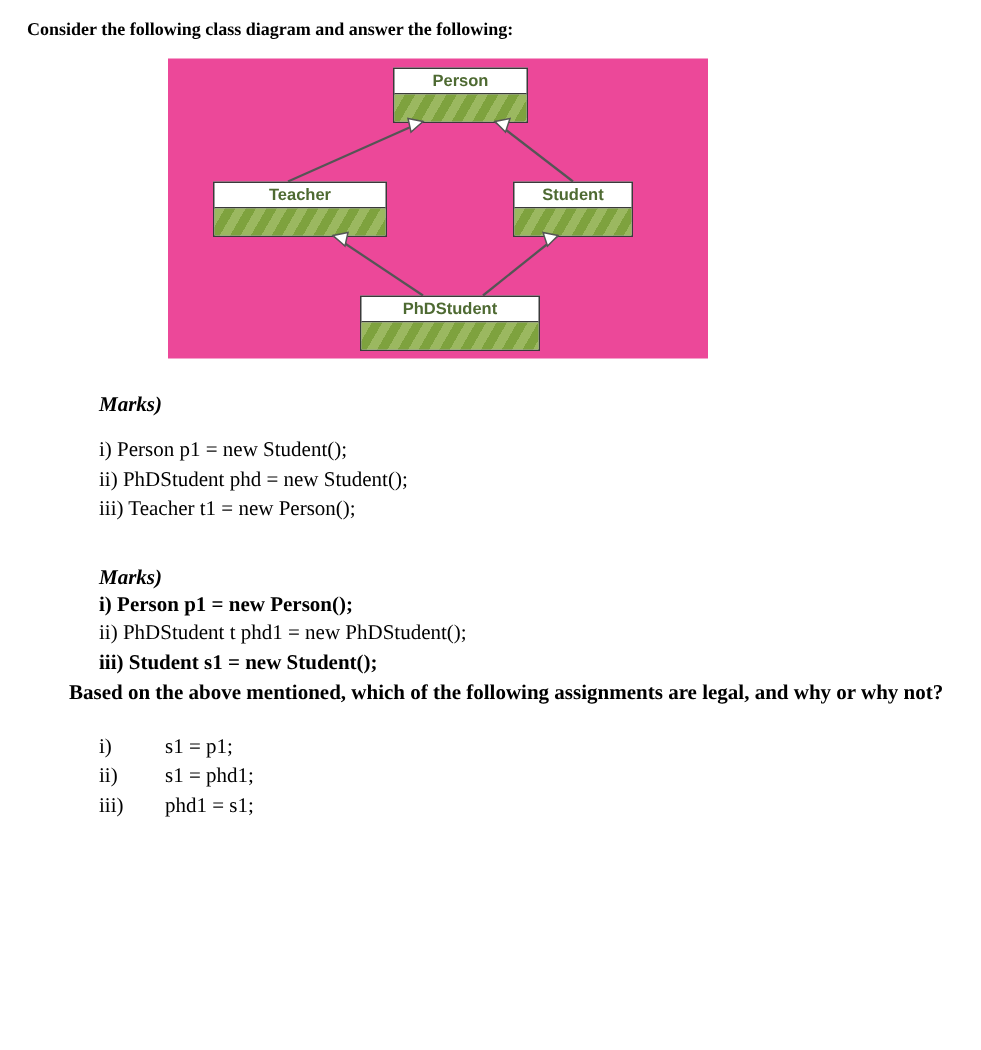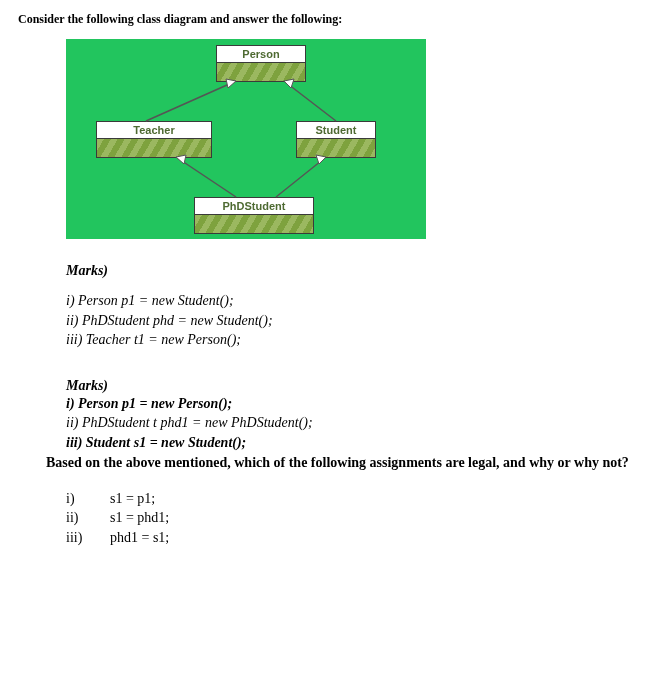--- a/index.html
+++ b/index.html
@@ -17,23 +17,23 @@
       padding: 12px 18px;
     }
     .heading {
       font-weight: bold;
       font-size: 12px;
       margin-bottom: 12px;
     }
     .diagram-wrap {
       width: 360px;
       height: 200px;
-      margin: 6px auto 24px 48px;
+      margin: 6px auto 24px 94px;
       position: relative;
-      background: #22c55e;
+      background: #ec4899;
     }
     .uml-box {
       position: absolute;
       border: 1px solid #3a3a3a;
       background: #fff;
       text-align: center;
     }
     .uml-header {
       font-family: Verdana, sans-serif;
       font-size: 11px;
@@ -56,21 +56,21 @@
     .section {
       margin-top: 20px;
       margin-bottom: 12px;
     }
     .q-label {
       display: inline;
     }
     .bold { font-weight: bold; }
     .indent1 { margin-left: 48px; font-style: italic; }
     .sub-list { margin-top: 12px; margin-bottom: 8px; }
-    .sub-item { margin-left: 48px; line-height: 1.4; font-style: italic; }
+    .sub-item { margin-left: 48px; line-height: 1.4; }
     .ans-row { display: flex; margin-left: 48px; line-height: 1.4; }
     .ans-num { width: 44px; }
     .marks { display: inline; }
   </style>
 </head>
 <body>
 
 <div class="heading">Consider the following class diagram and answer the following:</div>
 
 <div class="diagram-wrap">

